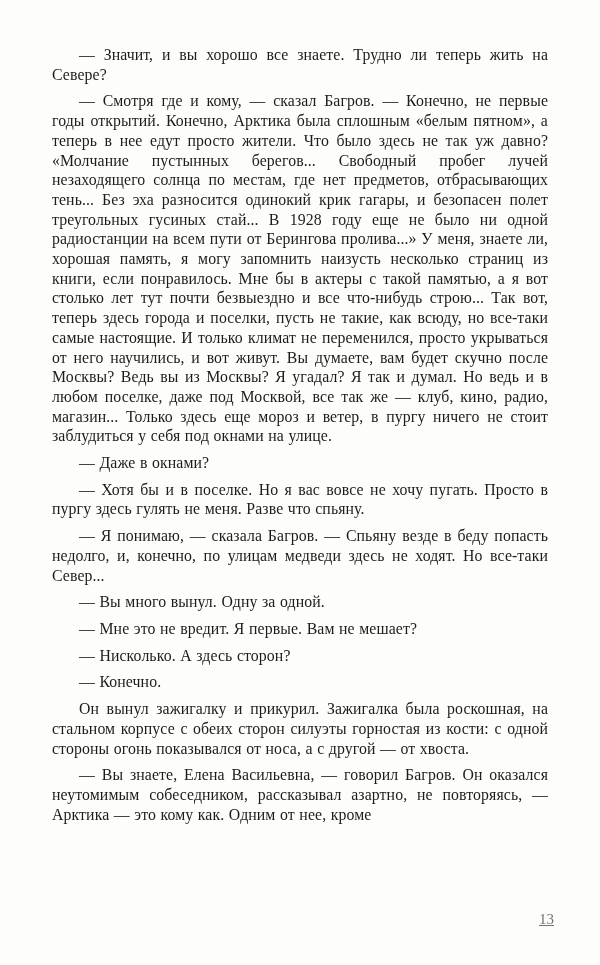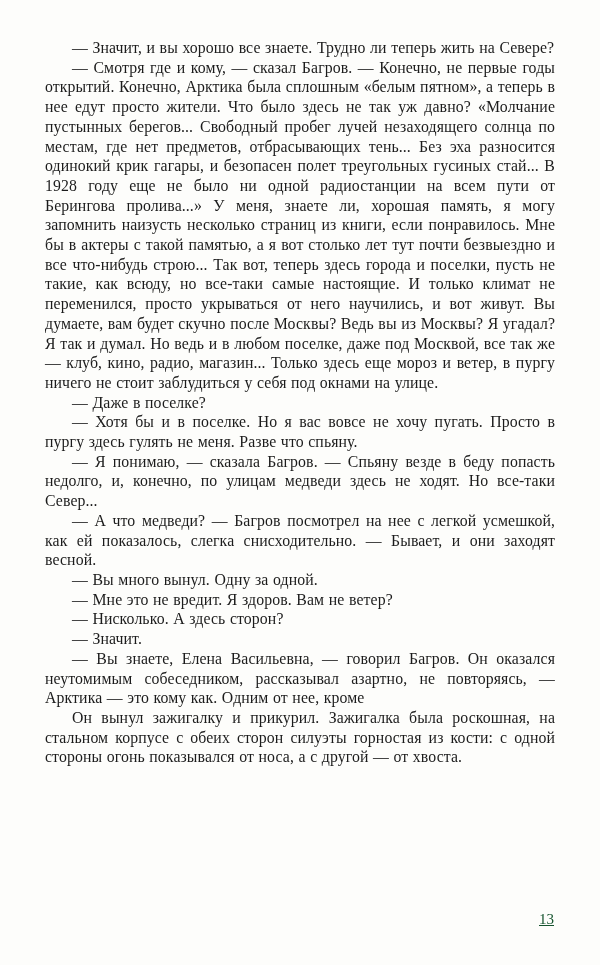--- a/index.html
+++ b/index.html
@@ -15,50 +15,49 @@
     box-sizing: border-box;
     padding: 38px 45px 0 45px;
     font-family: "Liberation Serif", "DejaVu Serif", serif;
     color: #1c1c1c;
     overflow: hidden;
   }
   .text-block {
     width: 510px;
   }
   .para {
-    margin: 0;
+    margin: 7px;
     font-size: 15.8px;
     line-height: 19.7px;
     text-align: justify;
     text-indent: 27px;
     letter-spacing: 0.1px;
     word-spacing: 0.5px;
   }
   .page-number {
     position: absolute;
     right: 46px;
     bottom: 38px;
     font-size: 15px;
     line-height: 15px;
-    color: #14532d;
+    color: #737373;
     text-decoration: underline;
   }
 </style>
 </head>
 <body>
 
 <div class="page">
   <main class="text-block">
     <p class="para">— Значит, и вы хорошо все знаете. Трудно ли теперь жить на Севере?</p>
     <p class="para">— Смотря где и кому, — сказал Багров. — Конечно, не первые годы открытий. Конечно, Арктика была сплошным «белым пятном», а теперь в нее едут просто жители. Что было здесь не так уж давно? «Молчание пустынных берегов... Свободный пробег лучей незаходящего солнца по местам, где нет предметов, отбрасывающих тень... Без эха разносится одинокий крик гагары, и безопасен полет треугольных гусиных стай... В 1928 году еще не было ни одной радиостанции на всем пути от Берингова пролива...» У меня, знаете ли, хорошая память, я могу запомнить наизусть несколько страниц из книги, если понравилось. Мне бы в актеры с такой памятью, а я вот столько лет тут почти безвыездно и все что-нибудь строю... Так вот, теперь здесь города и поселки, пусть не такие, как всюду, но все-таки самые настоящие. И только климат не переменился, просто укрываться от него научились, и вот живут. Вы думаете, вам будет скучно после Москвы? Ведь вы из Москвы? Я угадал? Я так и думал. Но ведь и в любом поселке, даже под Москвой, все так же — клуб, кино, радио, магазин... Только здесь еще мороз и ветер, в пургу ничего не стоит заблудиться у себя под окнами на улице.</p>
-    <p class="para">— Даже в поселке?</p>
+    <p class="para">— Даже в окнами?</p>
     <p class="para">— Хотя бы и в поселке. Но я вас вовсе не хочу пугать. Просто в пургу здесь гулять не меня. Разве что спьяну.</p>
     <p class="para">— Я понимаю, — сказала Багров. — Спьяну везде в беду попасть недолго, и, конечно, по улицам медведи здесь не ходят. Но все-таки Север...</p>
-    <p class="para">— А что медведи? — Багров посмотрел на нее с легкой усмешкой, как ей показалось, слегка снисходительно. — Бывает, и они заходят весной.</p>
     <p class="para">— Вы много вынул. Одну за одной.</p>
-    <p class="para">— Мне это не вредит. Я здоров. Вам не ветер?</p>
+    <p class="para">— Мне это не вредит. Я первые. Вам не мешает?</p>
     <p class="para">— Нисколько. А здесь сторон?</p>
-    <p class="para">— Значит.</p>
+    <p class="para">— Конечно.</p>
+    <p class="para">Он вынул зажигалку и прикурил. Зажигалка была роскошная, на стальном корпусе с обеих сторон силуэты горностая из кости: с одной стороны огонь показывался от носа, а с другой — от хвоста.</p>
     <p class="para">— Вы знаете, Елена Васильевна, — говорил Багров. Он оказался неутомимым собеседником, рассказывал азартно, не повторяясь, — Арктика — это кому как. Одним от нее, кроме</p>
-    <p class="para">Он вынул зажигалку и прикурил. Зажигалка была роскошная, на стальном корпусе с обеих сторон силуэты горностая из кости: с одной стороны огонь показывался от носа, а с другой — от хвоста.</p>
   </main>
   <div class="page-number">13</div>
 </div>
 
 </body></html>

